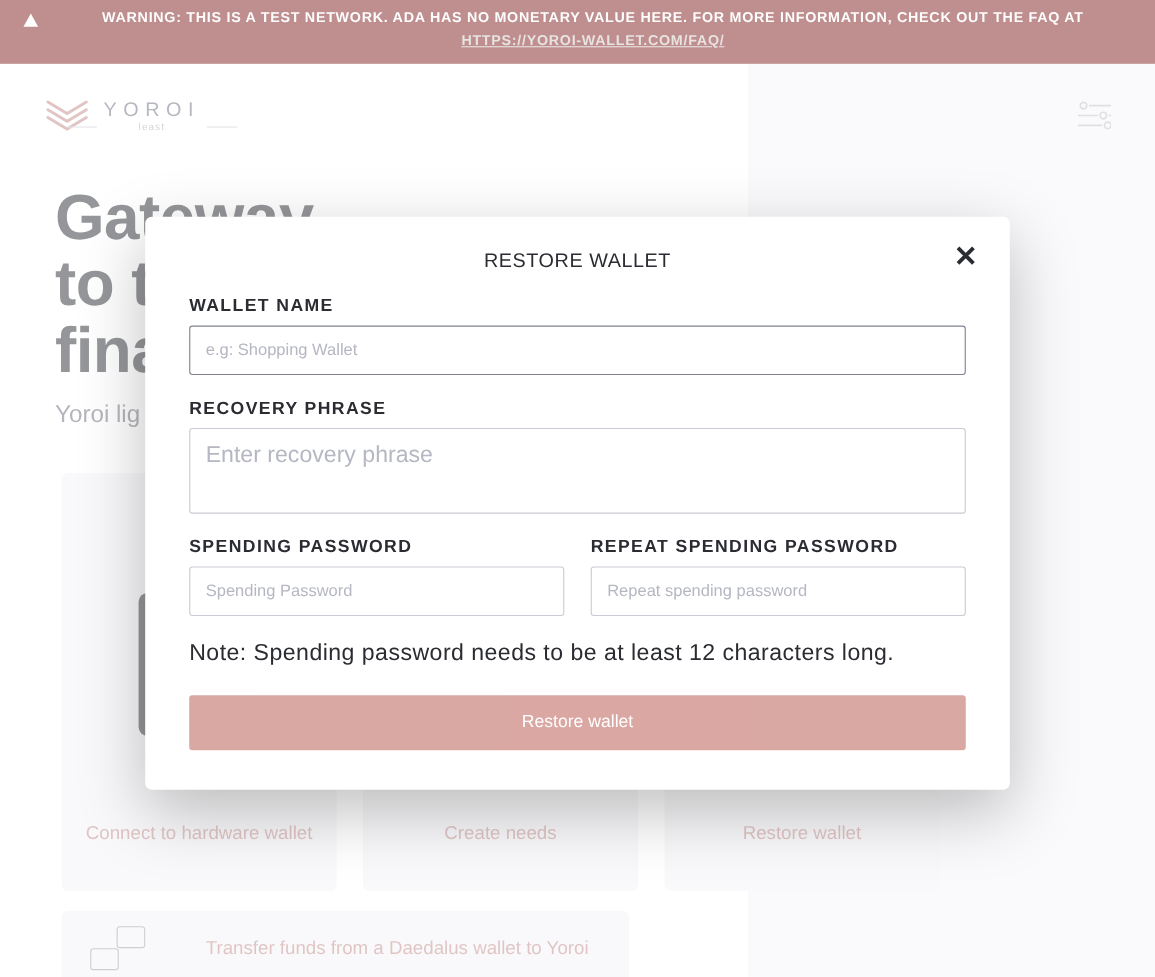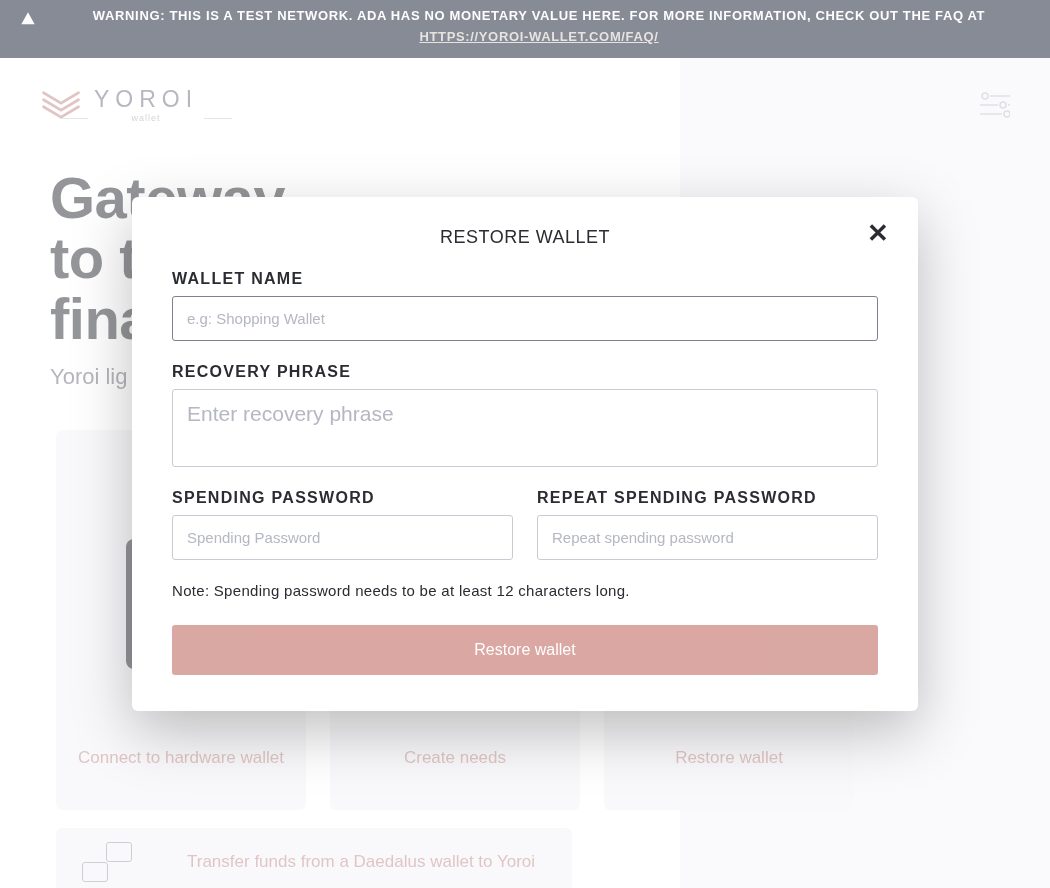--- a/index.html
+++ b/index.html
@@ -6,21 +6,21 @@
   body {
     font-family: -apple-system, BlinkMacSystemFont, 'Segoe UI', Helvetica, Arial, sans-serif;
     background: #ffffff;
     color: #2b2c32;
     width: 1050px;
     height: 888px;
     overflow: hidden;
     position: relative;
   }
   .warning-bar {
-    background: #0f172a;
+    background: #7f1d1d;
     color: #fbfbfd;
     font-size: 13px;
     font-weight: 700;
     letter-spacing: 0.05em;
     padding: 6px 20px 10px;
     text-align: center;
     display: flex;
     align-items: flex-start;
     justify-content: center;
     gap: 12px;
@@ -36,21 +36,21 @@
   .header {
     display: flex;
     align-items: center;
     justify-content: space-between;
     padding: 14px 40px 0 40px;
     height: 80px;
   }
   .logo { display: flex; align-items: center; gap: 12px; }
   .logo-mark { width: 42px; height: 42px; }
   .logo-text { display: flex; flex-direction: column; }
-  .logo-text .brand { font-size: 23px; letter-spacing: 6px; color: #6c6f7f; font-weight: 500; }
+  .logo-text .brand { font-size: 18px; letter-spacing: 6px; color: #6c6f7f; font-weight: 500; }
   .logo-text .sub { font-size: 9px; letter-spacing: 1px; color: #a7a8b3; text-align: center; position: relative; }
   .logo-text .sub::before, .logo-text .sub::after {
     content: ''; position: absolute; top: 50%; width: 28px; height: 1px; background: #c8c9d2;
   }
   .logo-text .sub::before { left: -34px; }
   .logo-text .sub::after { right: -34px; }
   .menu-icon { width: 30px; height: 26px; opacity: 0.45; cursor: pointer; }
   .hero {
     padding: 30px 50px 0;
   }
@@ -198,21 +198,21 @@
     padding: 12px 14px 40px;
     font-size: 21px;
     color: #b5b7c2;
     background: #fff;
     min-height: 74px;
   }
   .form-row { margin-bottom: 22px; }
   .pw-row { display: flex; gap: 24px; }
   .pw-col { flex: 1; }
   .note {
-    font-size: 15px;
+    font-size: 21px;
     color: #2b2c32;
     letter-spacing: 0.02em;
     margin: 18px 0 26px;
   }
   .restore-btn {
     width: 100%;
     padding: 16px;
     background: #d69e99;
     color: #ffffff;
     border: none;
@@ -246,21 +246,21 @@
   </div>
 </div>
 
 <div class="header">
   <div class="logo">
     <svg class="logo-mark" viewBox="0 0 48 48">
       <path d="M4 10 L24 22 L44 10 M4 18 L24 30 L44 18 M4 26 L24 38 L44 26" stroke="#c28a8a" stroke-width="3" fill="none" stroke-linecap="round"></path>
     </svg>
     <div class="logo-text">
       <span class="brand">YOROI</span>
-      <span class="sub">wallet</span>
+      <span class="sub">least</span>
     </div>
   </div>
   <svg class="menu-icon" viewBox="0 0 30 26">
     <circle cx="5" cy="4" r="3" fill="none" stroke="#7f818f" stroke-width="1.5"></circle>
     <line x1="10" y1="4" x2="30" y2="4" stroke="#7f818f" stroke-width="1.5"></line>
     <line x1="0" y1="13" x2="18" y2="13" stroke="#7f818f" stroke-width="1.5"></line>
     <circle cx="23" cy="13" r="3" fill="none" stroke="#7f818f" stroke-width="1.5"></circle>
     <line x1="28" y1="13" x2="30" y2="13" stroke="#7f818f" stroke-width="1.5"></line>
     <line x1="0" y1="22" x2="22" y2="22" stroke="#7f818f" stroke-width="1.5"></line>
     <circle cx="27" cy="22" r="3" fill="none" stroke="#7f818f" stroke-width="1.5"></circle>

